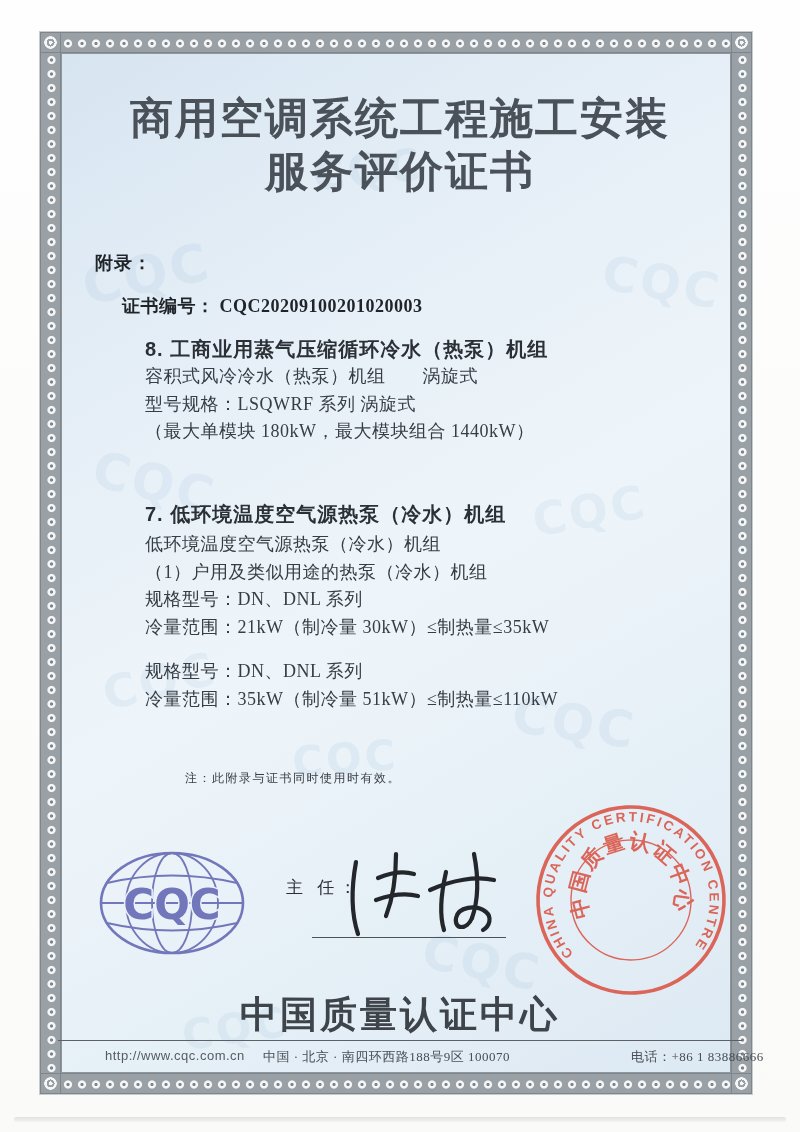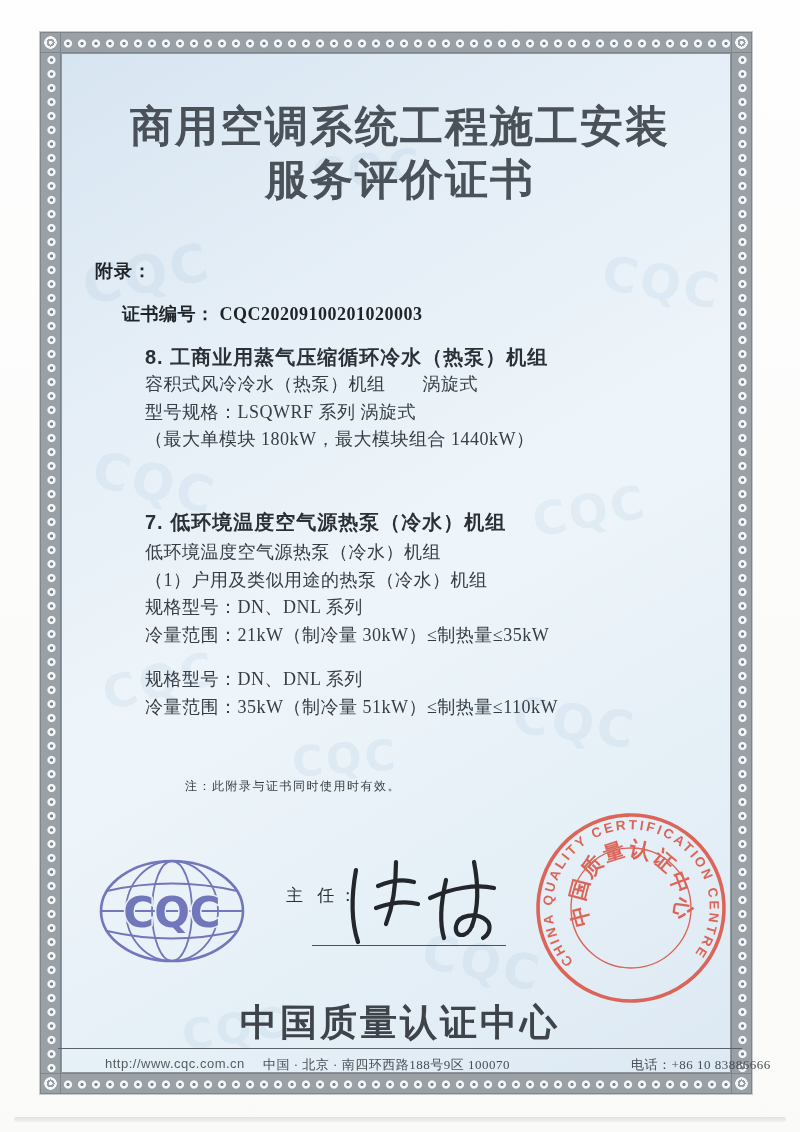--- a/index.html
+++ b/index.html
@@ -46,21 +46,21 @@
     border:1px solid #8f969c;
     overflow:hidden;
   }
   
   .wm {
     position:absolute;
     font-family:"DejaVu Sans", sans-serif; font-weight:bold;
     color:rgba(140,175,212,0.13); letter-spacing:3px;
   }
   
-  .content { position:absolute; inset:0; color:#373d44;margin-top:8px; }
+  .content { position:absolute; inset:0; color:#373d44; }
   .content > div { position:absolute; }
   .title {
     top:92px; left:0; width:100%; text-align:center;
     font-family:"Liberation Sans", sans-serif; font-weight:bold;
     font-size:43px; line-height:53px; letter-spacing:2px; color:#4a5158;
   }
   .appendix-label { left:95px; top:251px; font-size:18px; font-weight:bold; color:#1f2428; letter-spacing:1px; }
   .page-info    { left:255px; top:252px; width:220px; text-align:center; font-size:17px; font-weight:bold; color:#1f2428; }
   .certno       { left:122px; top:294px; font-size:18px; font-weight:bold; color:#1f2428; letter-spacing:0.5px; }
   .sec-heading {
@@ -194,17 +194,17 @@
         <text font-family="Liberation Sans, sans-serif" font-weight="bold" font-size="21" fill="#db5a4c" letter-spacing="2">
           <textPath href="#arcCn" startOffset="50%" text-anchor="middle">中国质量认证中心</textPath>
         </text>
       </g>
     </svg>
 
     <div class="org-name">中国质量认证中心</div>
     <div class="hline"></div>
     <div class="footer-item website">http://www.cqc.com.cn</div>
     <div class="footer-item address">中国 · 北京 · 南四环西路188号9区 100070</div>
-    <div class="footer-item phone">电话：+86 10 83886666</div>
+    <div class="footer-item phone">电话：+86 1 83886666</div>
   </div>
 
   <div class="photo-shadow"></div>
 </div>
 
 </body></html>

